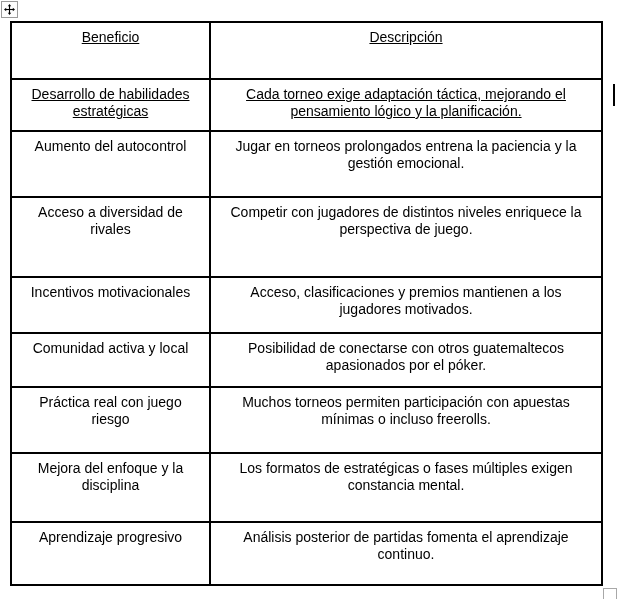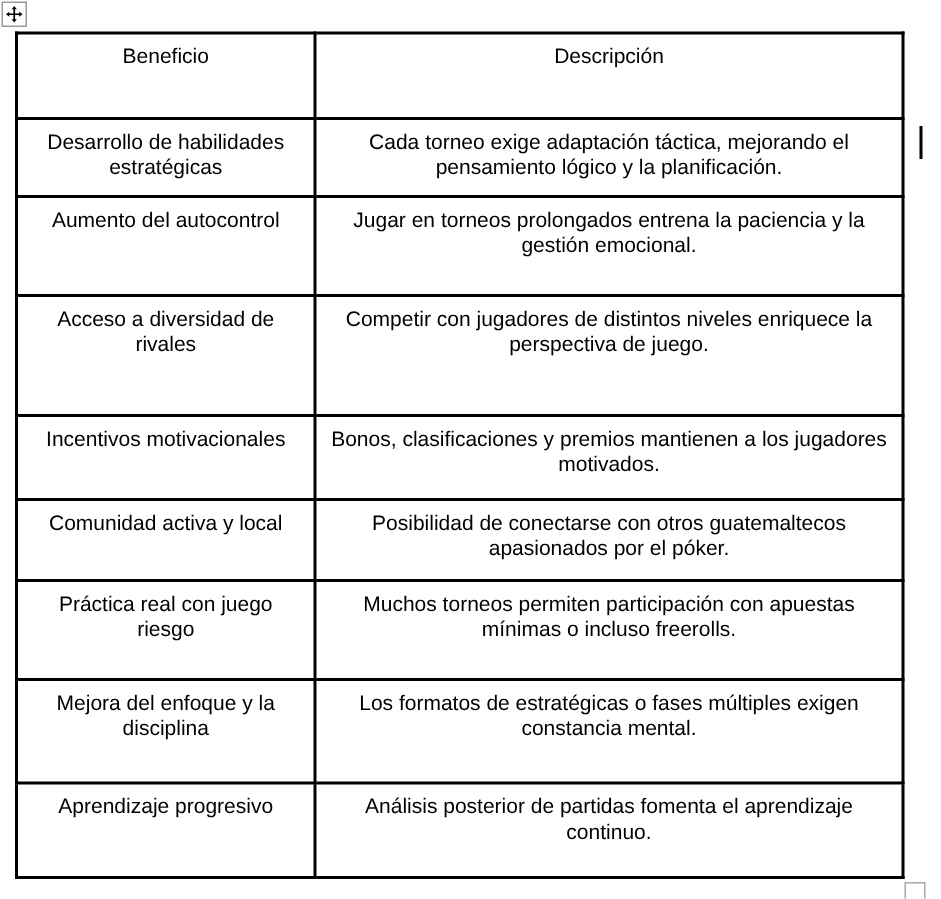--- a/index.html
+++ b/index.html
@@ -50,22 +50,22 @@
     font-size: 14px;
     line-height: 17px;
     font-weight: normal;
     overflow: hidden;
     box-sizing: border-box;
     word-wrap: break-word;
   }
   col.c1 { width: 199px; }
   col.c2 { width: 392px; }
 
-  tr.h-head { height: 57px; }
-  tr.h-r1 { height: 52px; }
+  tr.h-head { height: 57px; text-decoration: underline; }
+  tr.h-r1 { height: 52px; text-decoration: underline; }
   tr.h-r2 { height: 66px; }
   tr.h-r3 { height: 80px; }
   tr.h-r4 { height: 56px; }
   tr.h-r5 { height: 54px; }
   tr.h-r6 { height: 66px; }
   tr.h-r7 { height: 69px; margin-left: 48px; }
   tr.h-r8 { height: 63px; }
 
   
   .text-caret {
@@ -124,21 +124,21 @@
     <tr class="h-r2">
       <td>Aumento del autocontrol</td>
       <td>Jugar en torneos prolongados entrena la paciencia y la gestión emocional.</td>
     </tr>
     <tr class="h-r3">
       <td>Acceso a diversidad de rivales</td>
       <td>Competir con jugadores de distintos niveles enriquece la perspectiva de juego.</td>
     </tr>
     <tr class="h-r4">
       <td>Incentivos motivacionales</td>
-      <td>Bonos, clasificaciones y premios mantienen a los jugadores motivados.</td>
+      <td>Acceso, clasificaciones y premios mantienen a los jugadores motivados.</td>
     </tr>
     <tr class="h-r5">
       <td>Comunidad activa y local</td>
       <td>Posibilidad de conectarse con otros guatemaltecos apasionados por el póker.</td>
     </tr>
     <tr class="h-r6">
       <td>Práctica real con juego riesgo</td>
       <td>Muchos torneos permiten participación con apuestas mínimas o incluso freerolls.</td>
     </tr>
     <tr class="h-r7">

